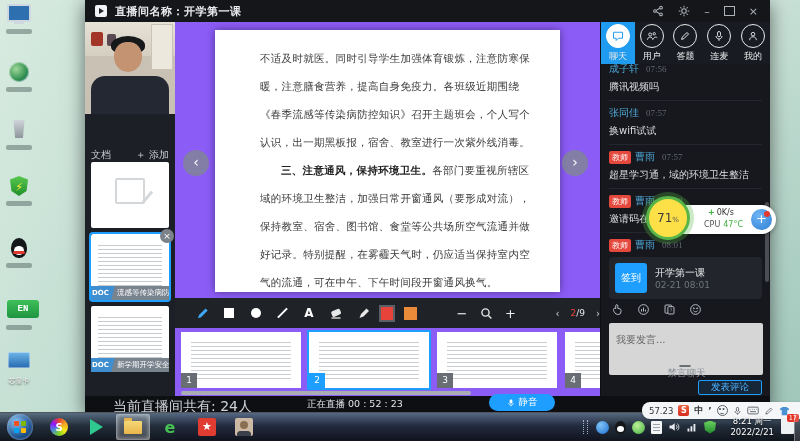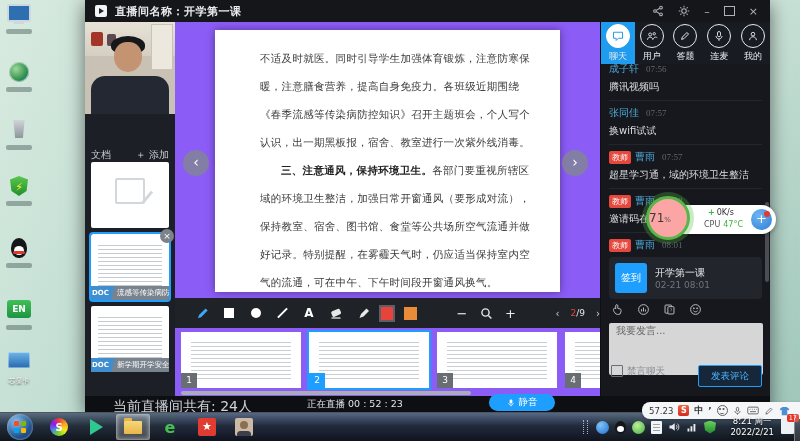--- a/index.html
+++ b/index.html
@@ -15,21 +15,21 @@
   .dicon .lbl-txt{font-size:7px;color:#fff;text-shadow:0 1px 2px rgba(0,0,0,.8);margin-top:2px;}
   .ic-computer{width:20px;height:14px;background:#2e6fb0;border:2px solid #cfd8e0;border-radius:2px;margin:0 auto;}
   .ic-computer:after{content:"";display:block;width:10px;height:3px;background:#cfd8e0;margin:15px auto 0;}
   .ic-globe{width:20px;height:20px;border-radius:50%;background:radial-gradient(circle at 35% 35%,#9fd89a,#2e8f4e 60%,#1c5e86);margin:0 auto;box-shadow:inset 0 0 0 1px rgba(255,255,255,.5);}
   .ic-bin{width:14px;height:18px;background:linear-gradient(#cfd4d8,#8d959c);clip-path:polygon(10% 0,90% 0,78% 100%,22% 100%);margin:0 auto;}
   .ic-shield{width:18px;height:20px;background:linear-gradient(#59c84f,#1f8f2a);clip-path:polygon(50% 0,100% 18%,92% 75%,50% 100%,8% 75%,0 18%);margin:0 auto;}
   .ic-shield span{color:#ffec3d;font-size:11px;line-height:20px;font-weight:bold;}
   .ic-qq{width:16px;height:20px;background:#14161a;border-radius:50% 50% 45% 45%;margin:0 auto;position:relative;}
   .ic-qq:before{content:"";position:absolute;left:3px;top:8px;width:10px;height:9px;background:#fff;border-radius:50%;}
   .ic-qq:after{content:"";position:absolute;left:2px;top:13px;width:12px;height:3px;background:#e23b2e;border-radius:2px;}
-  .ic-en{width:24px;height:18px;background:linear-gradient(#3fbf58,#1e9440);border-radius:3px;color:#fff;font-size:9px;font-weight:bold;line-height:18px;margin:0 auto;}
+  .ic-en{width:32px;height:18px;background:linear-gradient(#3fbf58,#1e9440);border-radius:3px;color:#fff;font-size:9px;font-weight:bold;line-height:18px;margin:0 auto;font-family:Liberation Mono, monospace;}
   .ic-intel{width:22px;height:16px;background:linear-gradient(#6fb7e8,#2568b0);border-radius:2px;margin:0 auto;box-shadow:inset 0 0 0 1px rgba(255,255,255,.4);}
 
   
   .appwin{position:absolute;left:85px;top:0;width:685px;height:412px;background:#17191e;box-shadow:0 4px 18px rgba(0,0,0,.55);}
   .titlebar{position:absolute;left:0;top:0;right:0;height:22px;background:#14161a;display:flex;align-items:center;}
   .app-ico{width:12px;height:12px;border-radius:2px;background:#f2f3f4;margin:0 8px 0 10px;position:relative;}
   .app-ico:before{content:"";position:absolute;left:4px;top:3px;border-left:5px solid #23262c;border-top:3px solid transparent;border-bottom:3px solid transparent;}
   .title-txt{font-size:11px;color:#e9eaec;font-weight:bold;letter-spacing:.5px;}
   .win-ctrls{margin-left:auto;display:flex;align-items:center;gap:14px;padding-right:12px;color:#aeb3ba;}
   .win-ctrls .g{font-size:11px;line-height:11px;cursor:pointer;}
@@ -107,43 +107,43 @@
   .mtime{color:#61666e;font-size:9px;margin-left:7px;}
   .mtext{color:#dcdee1;font-size:10px;margin-top:4px;white-space:nowrap;overflow:hidden;}
   .scard{margin-top:5px;background:#22252b;border-radius:4px;padding:6px;display:flex;align-items:center;gap:8px;}
   .signbtn{width:32px;height:30px;background:#1e9fff;border-radius:3px;color:#fff;font-size:10px;display:flex;align-items:center;justify-content:center;cursor:pointer;flex:none;}
   .stitle{color:#e8eaec;font-size:10px;white-space:nowrap;}
   .sdate{color:#70757d;font-size:9px;margin-top:0;}
   .chatscroll{position:absolute;right:1px;top:180px;width:4px;height:80px;background:#4a4e54;border-radius:2px;cursor:pointer;}
   .crow{position:absolute;left:10px;top:281px;display:flex;gap:13px;color:#b9bec4;}
   .crow .cic{cursor:pointer;}
   .composer{position:absolute;left:8px;top:301px;width:154px;height:52px;}
-  .composer textarea{width:100%;height:100%;box-sizing:border-box;background:#d6d6d6;border:none;border-radius:2px;resize:none;padding:1px 7px;font-size:10px;color:#444;font-family:"DejaVu Sans",sans-serif;}
+  .composer textarea{width:100%;height:100%;box-sizing:border-box;background:#d6d6d6;border:none;border-radius:2px;resize:none;padding:10px 7px;font-size:10px;color:#444;font-family:"DejaVu Sans",sans-serif;}
   .composer textarea::placeholder{color:#666;}
-  .brow{position:absolute;left:10px;right:8px;top:343px;height:20px;display:flex;}
+  .brow{position:absolute;left:10px;right:8px;top:343px;height:20px;display:flex;align-items:center;flex-direction:column;}
   .cbx{width:10px;height:10px;border:1px solid #6a6f76;border-radius:1px;margin-right:4px;cursor:pointer;}
   .cbl{font-size:9.5px;color:#8a9097;}
   .postbtn{margin-left:auto;width:62px;height:20px;border:1px solid #1e9fff;border-radius:2px;background:#16273a;color:#4db2ff;font-size:9.5px;display:flex;align-items:center;justify-content:center;cursor:pointer;}
 
   
   .statusbar{position:absolute;left:0;right:0;top:396px;height:16px;background:#0d0f13;}
   .viewers{position:absolute;left:28px;top:2px;font-size:14px;color:#cfd3d7;}
   .livetime{position:absolute;left:222px;top:2px;font-size:9.5px;color:#e3e5e8;}
   .mutepill{position:absolute;left:404px;top:-2px;width:66px;height:17px;background:#1e9fff;border-radius:9px;color:#fff;font-size:9.5px;display:flex;align-items:center;justify-content:center;gap:4px;cursor:pointer;}
 
   
   .monwrap{position:absolute;left:646px;top:196px;z-index:40;}
   .monpill{position:absolute;left:10px;top:9px;width:120px;height:29px;background:#fff;border-radius:15px;box-shadow:0 1px 5px rgba(0,0,0,.35);}
   .monspeed{position:absolute;left:52px;top:3px;font-size:8px;color:#333;}
   .monspeed .up{color:#3db23d;font-weight:bold;margin-right:2px;}
   .moncpu{position:absolute;left:48px;top:15px;font-size:8px;color:#555;}
   .moncpu .temp{color:#3db23d;margin-left:3px;}
   .monball{position:absolute;right:4px;top:4px;width:21px;height:21px;border-radius:50%;background:radial-gradient(circle at 35% 30%,#6db4f2,#2f7fd6);color:#fff;font-size:13px;line-height:20px;text-align:center;cursor:pointer;}
   .mondot{position:absolute;right:2px;top:2px;width:6px;height:6px;border-radius:50%;background:#e6392e;}
-  .monring{position:absolute;left:0;top:0;width:38px;height:38px;border-radius:50%;background:#fca5a5;border:3px solid #57b647;box-shadow:0 0 0 4px rgba(87,182,71,.3);cursor:pointer;}
+  .monring{position:absolute;left:0;top:0;width:38px;height:38px;border-radius:50%;background:#fde047;border:3px solid #57b647;box-shadow:0 0 0 4px rgba(87,182,71,.3);text-align:center;cursor:pointer;}
   .monring .pct{font-size:12px;color:#3a3a3a;line-height:38px;}
   .monring .pu{font-size:7px;color:#555;}
 
   
   .taskbar{position:absolute;left:0;top:412px;width:800px;height:29px;
            background:linear-gradient(180deg,rgba(84,104,126,.96) 0%,rgba(30,40,54,.97) 45%,rgba(12,16,24,.98) 100%);
            border-top:1px solid rgba(255,255,255,.28);}
   .orb{position:absolute;left:7px;top:1px;width:26px;height:26px;border-radius:50%;
        background:radial-gradient(circle at 35% 30%,#89c1f5,#1c4f8a 62%,#0a2c55);box-shadow:inset 0 0 3px rgba(255,255,255,.6);cursor:pointer;}
   .winflag{position:absolute;left:7px;top:7px;width:12px;height:12px;display:grid;grid-template-columns:5px 5px;grid-template-rows:5px 5px;gap:2px;}

